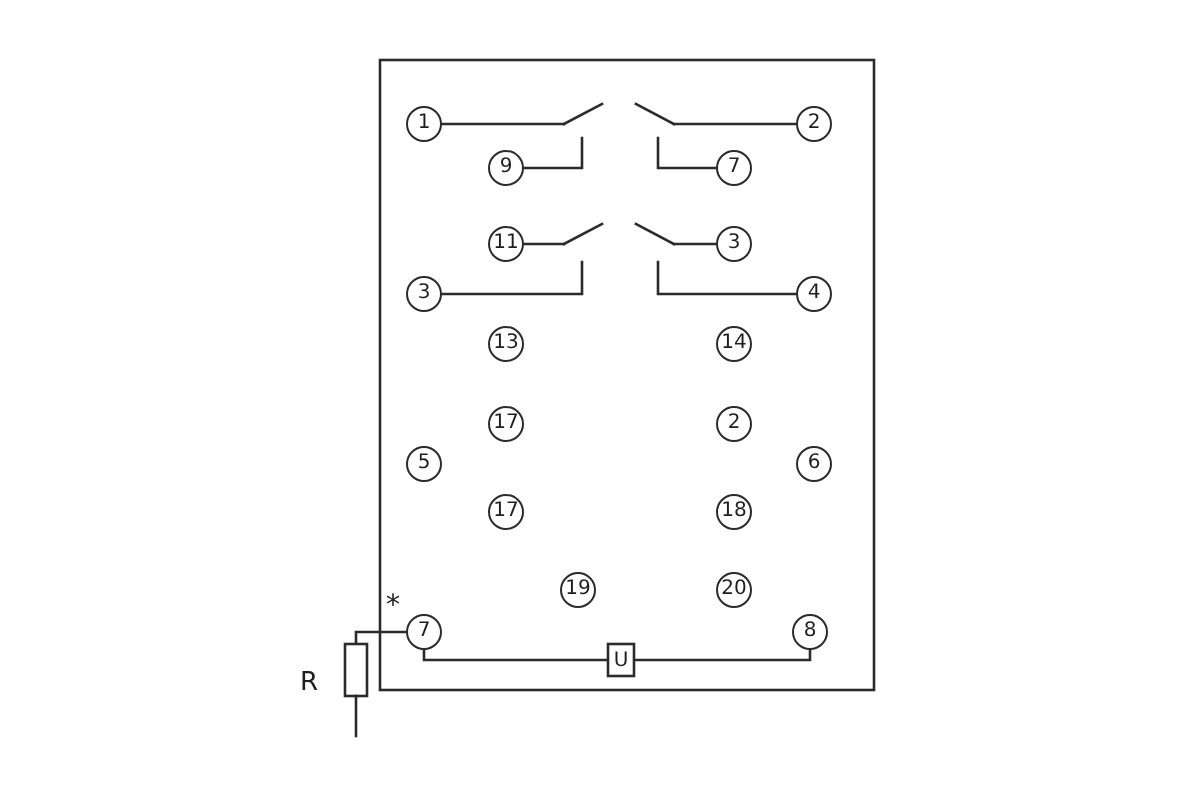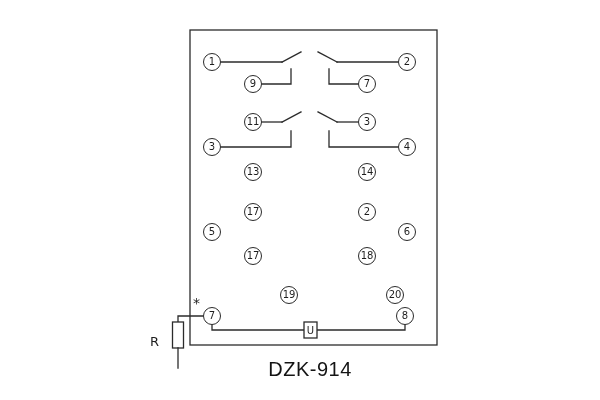--- a/index.html
+++ b/index.html
@@ -75,20 +75,19 @@
   <div class="terminal" style="left:244px; top:163px;">13</div>
   <div class="terminal" style="left:244px; top:203px;">17</div>
   <div class="terminal" style="left:244px; top:247px;">17</div>
   <div class="terminal" style="left:244px; top:286px;margin-left:36px;">19</div>
 
   <div class="terminal" style="left:358px; top:75px;">7</div>
   <div class="terminal" style="left:358px; top:113px;">3</div>
   <div class="terminal" style="left:358px; top:163px;">14</div>
   <div class="terminal" style="left:358px; top:203px;">2</div>
   <div class="terminal" style="left:358px; top:247px;">18</div>
-  <div class="terminal" style="left:358px; top:286px;margin-left:28px;">20</div>
+  <div class="terminal" style="left:358px; top:286px;">20</div>
 
   <div class="lbl u-label">U</div>
   <div class="lbl r-label">R</div>
   <div class="lbl star">*</div>
-  <div class="lbl model-title">DZK-914</div>
 
 </div>
 
 </body></html>

